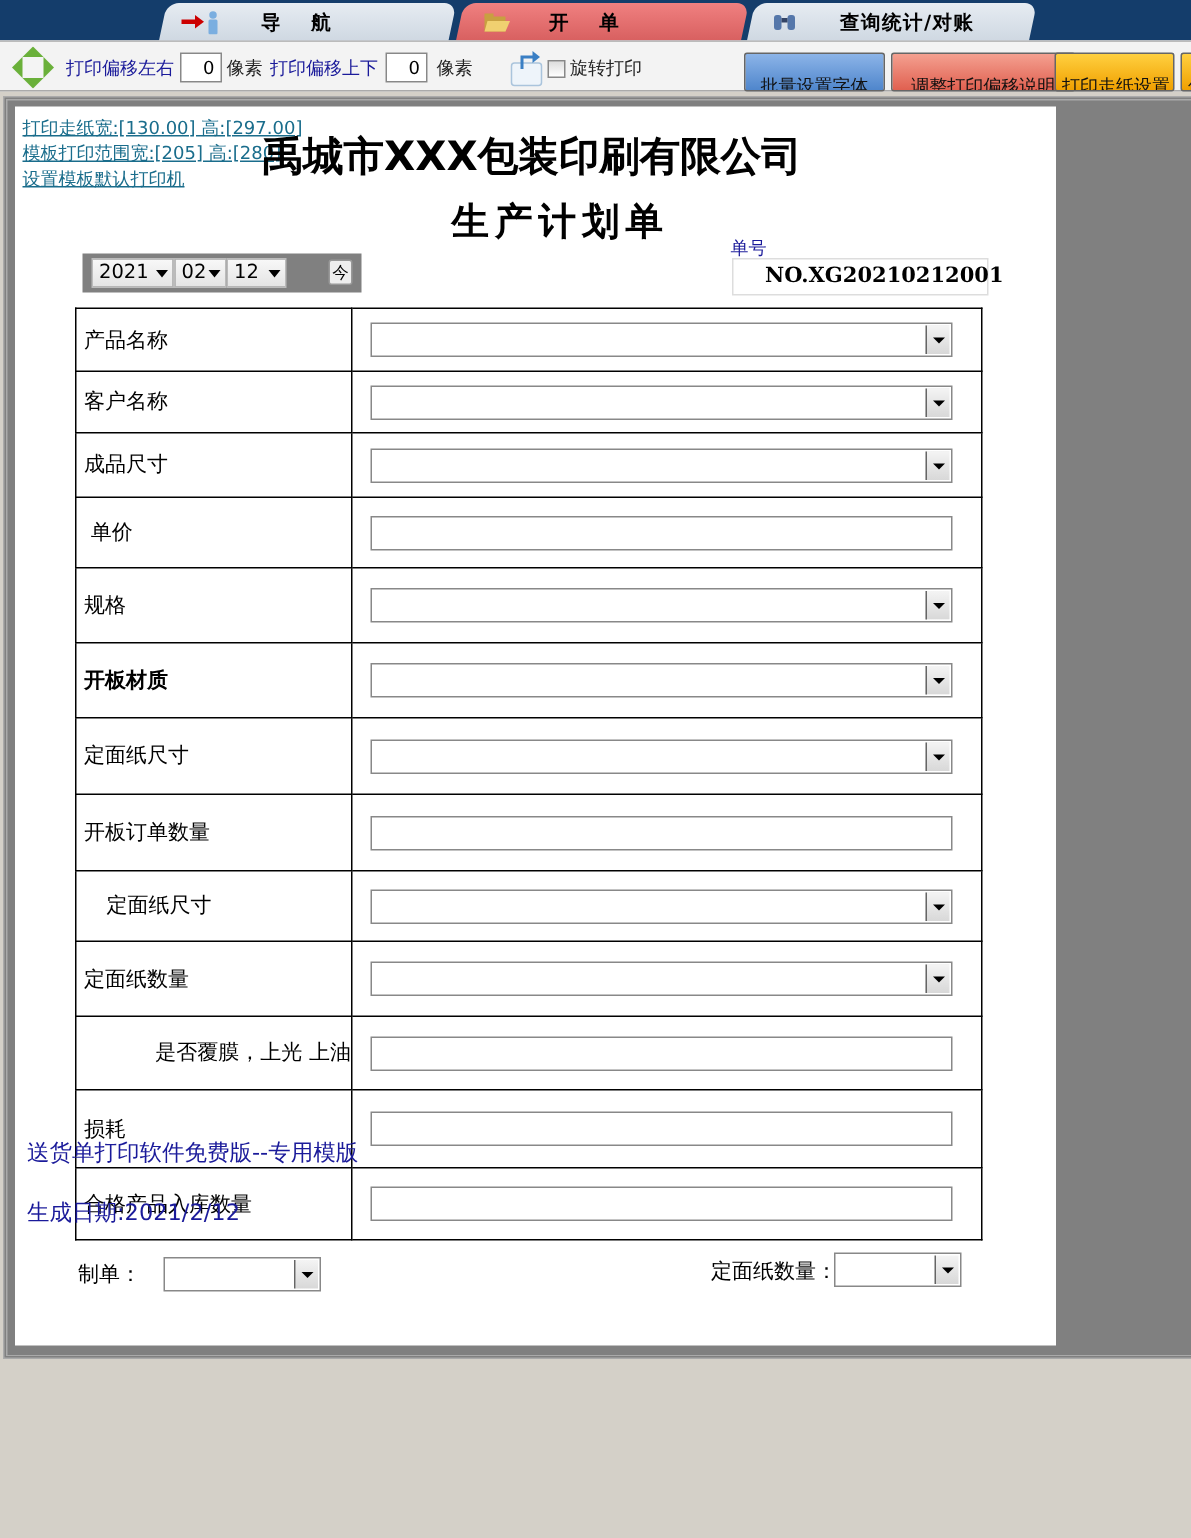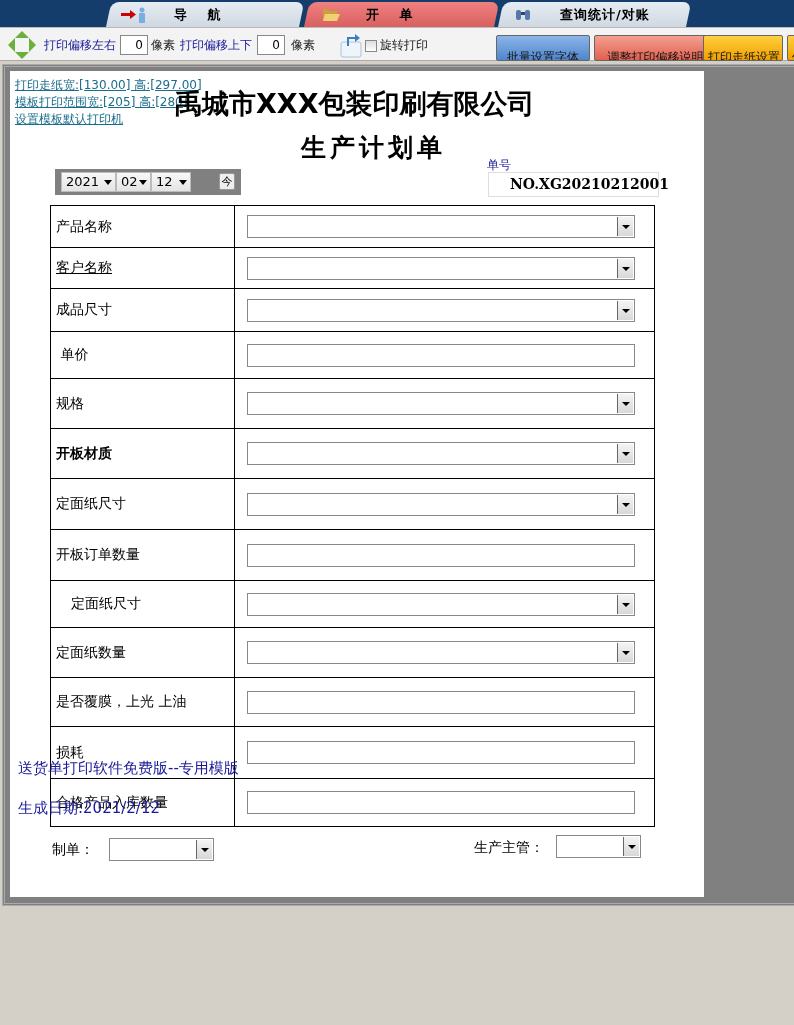--- a/index.html
+++ b/index.html
@@ -250,21 +250,21 @@
     <table class="form-table">
       <tbody id="form-rows">
           <tr style="height: 42px;">
             <td class="lbl" style="white-space: pre;">产品名称</td>
             <td class="fld">
               <div class="field">
                 <span class="dd"></span>
               </div>
             </td>
           </tr>
-          <tr style="height: 41px; text-decoration: underline;">
+          <tr style="height: 41px;">
             <td class="lbl" style="white-space: pre;">客户名称</td>
             <td class="fld">
               <div class="field">
                 <span class="dd"></span>
               </div>
             </td>
           </tr>
           <tr style="height: 43px;">
             <td class="lbl" style="white-space: pre;">成品尺寸</td>
             <td class="fld">
@@ -319,21 +319,21 @@
           </tr>
           <tr style="height: 50px;">
             <td class="lbl" style="white-space: pre;">定面纸数量</td>
             <td class="fld">
               <div class="field">
                 <span class="dd"></span>
               </div>
             </td>
           </tr>
           <tr style="height: 49px;">
-            <td class="lbl" style="white-space: pre;">是否覆膜，上光 上油</td>
+            <td class="lbl" style="white-space: pre; text-align: right;">是否覆膜，上光 上油</td>
             <td class="fld">
               <div class="field"></div>
             </td>
           </tr>
           <tr style="height: 52px;">
             <td class="lbl" style="white-space: pre;">损耗</td>
             <td class="fld">
               <div class="field"></div>
             </td>
           </tr>
@@ -346,18 +346,18 @@
         </tbody>
     </table>
 
     <div class="watermark" style="top:688px">送货单打印软件免费版--专用模版</div>
     <div class="watermark" style="top:728px">生成日期:2021/2/12</div>
 
     <div class="footer-lbl" style="left:42px;top:770px">制单：</div>
     <div class="footer-sel" style="left:99px;top:767px;width:105px">
         <span class="dd"></span>
       </div>
-    <div class="footer-lbl" style="left:464px;top:768px">生产主管：</div>
+    <div class="footer-lbl" style="left:464px;top:768px">定面纸数量：</div>
     <div class="footer-sel" style="left:546px;top:764px;width:85px">
         <span class="dd"></span>
       </div>
   </div>
 </div>
 
 </body></html>

